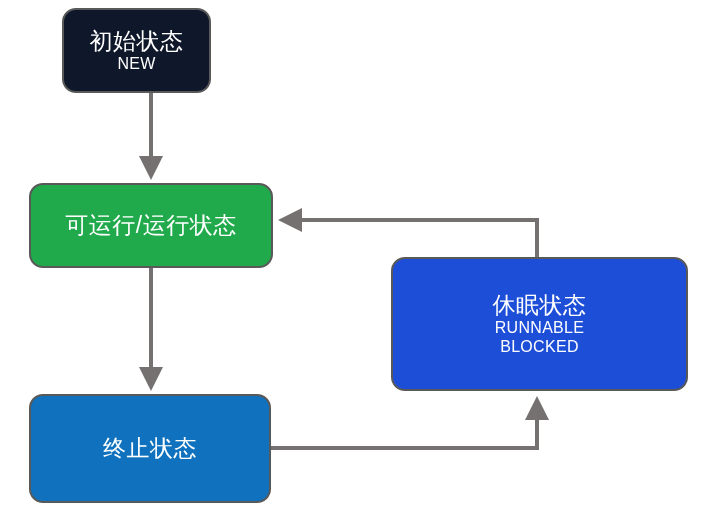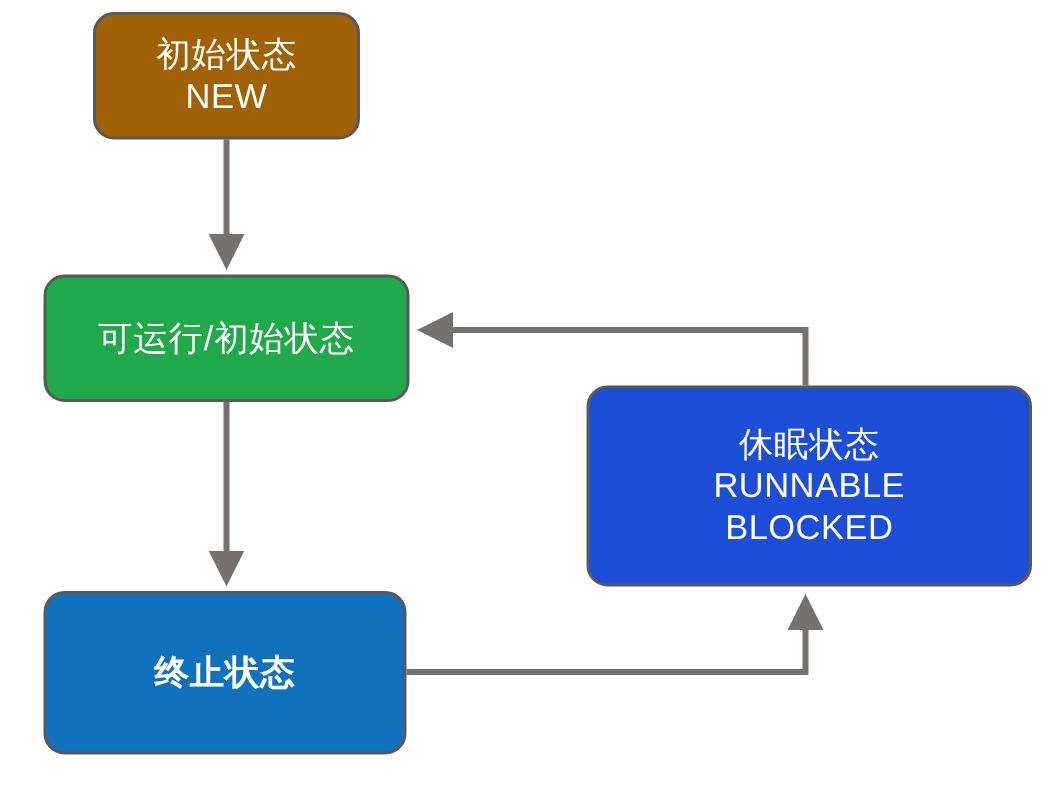--- a/index.html
+++ b/index.html
@@ -30,30 +30,30 @@
     text-align: center;
     line-height: 1.18;
     z-index: 3;
   }
   .node .label-cn {
     font-size: 23px;
     letter-spacing: 0.5px;
     white-space: nowrap;
   }
   .node .label-en {
-    font-size: 23px;
+    font-size: 16px;
     letter-spacing: 0.3px;
     white-space: nowrap;
   }
   #node-new {
     left: 62px;
     top: 8px;
-    width: 178px;
+    width: 149px;
     height: 85px;
-    background: #a16207;
+    background: #0f172a;
   }
   #node-runnable {
     left: 29px;
     top: 183px;
     width: 244px;
     height: 85px;
     background: #20AA4B;
   }
   #node-blocked {
     left: 391px;
@@ -61,21 +61,20 @@
     width: 297px;
     height: 134px;
     background: #1d4ed8;
   }
   #node-terminated {
     left: 29px;
     top: 394px;
     width: 242px;
     height: 109px;
     background: #1072BE;
-    font-weight: bold;
   }
   #edges-layer {
     position: absolute;
     left: 0;
     top: 0;
     width: 708px;
     height: 524px;
     z-index: 1;
   }
 </style>
@@ -99,21 +98,21 @@
 
     <path d="M271,448 L537,448 L537,400" fill="none" stroke="#767171" stroke-width="4" stroke-linejoin="miter" marker-end="url(#arrowhead)"></path>
   </svg>
 
   <div class="node" id="node-new">
     <span class="label-cn">初始状态</span>
     <span class="label-en">NEW</span>
   </div>
 
   <div class="node" id="node-runnable">
-    <span class="label-cn">可运行/初始状态</span>
+    <span class="label-cn">可运行/运行状态</span>
   </div>
 
   <div class="node" id="node-blocked">
     <span class="label-cn">休眠状态</span>
     <span class="label-en">RUNNABLE</span>
     <span class="label-en">BLOCKED</span>
   </div>
 
   <div class="node" id="node-terminated">
     <span class="label-cn">终止状态</span>

